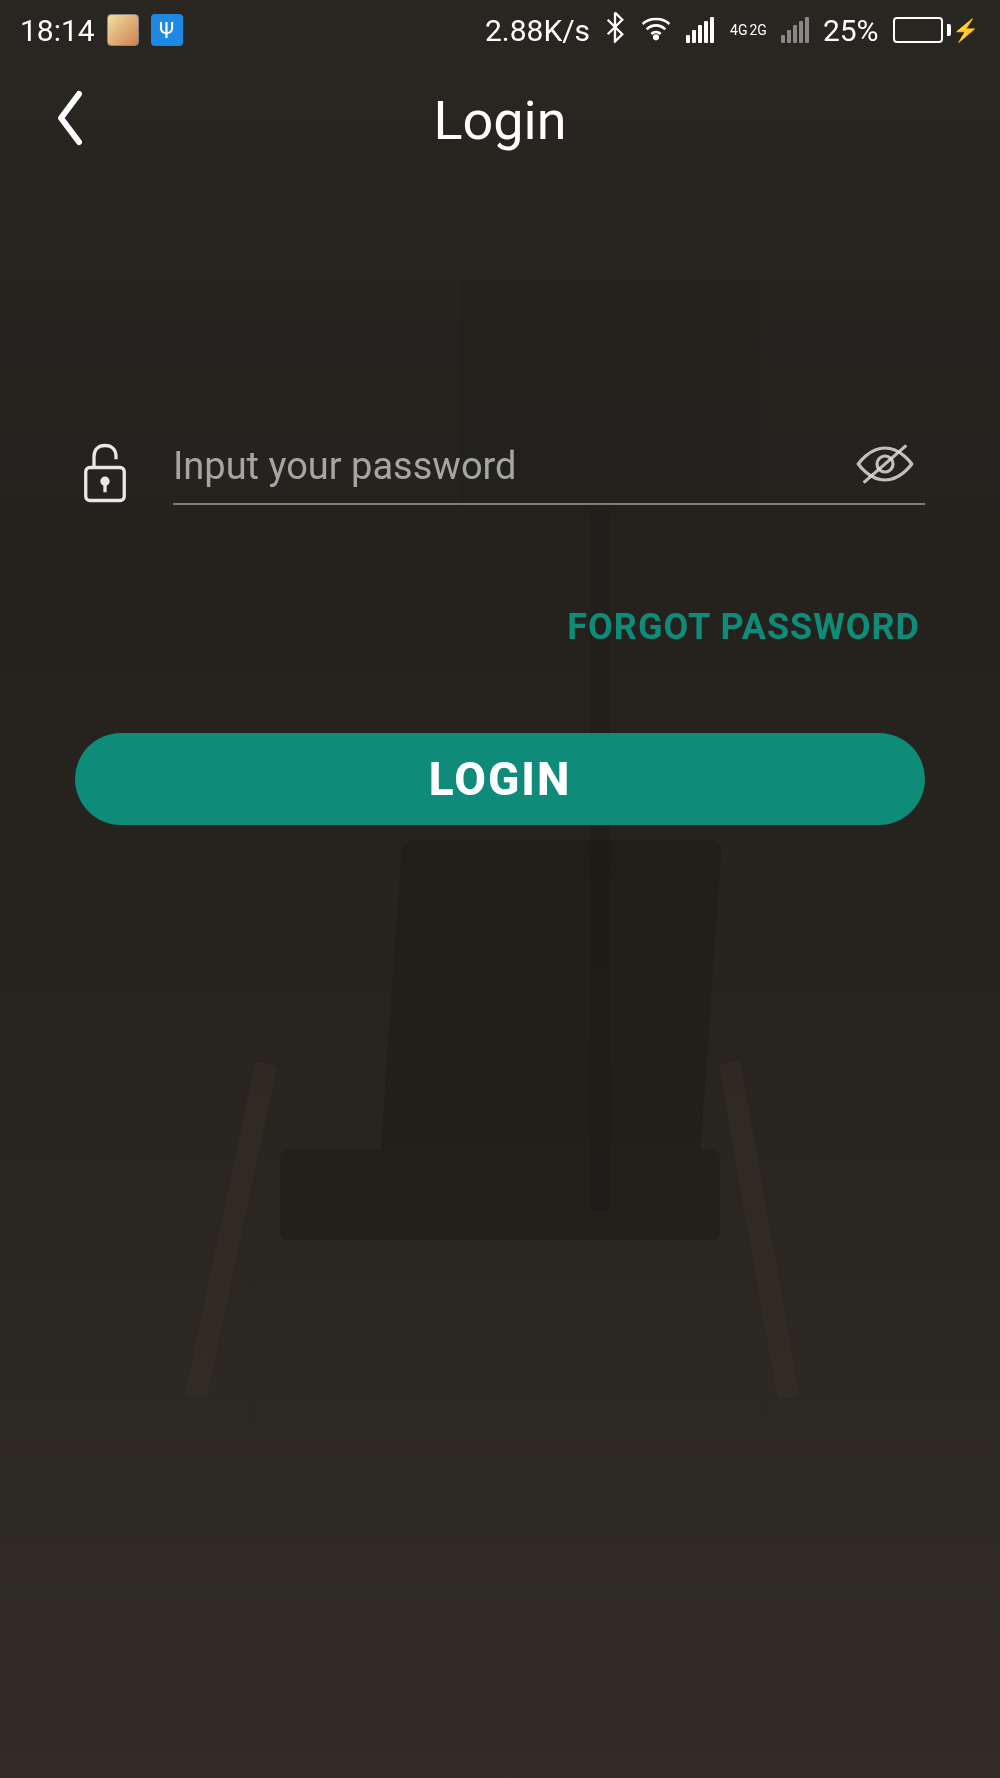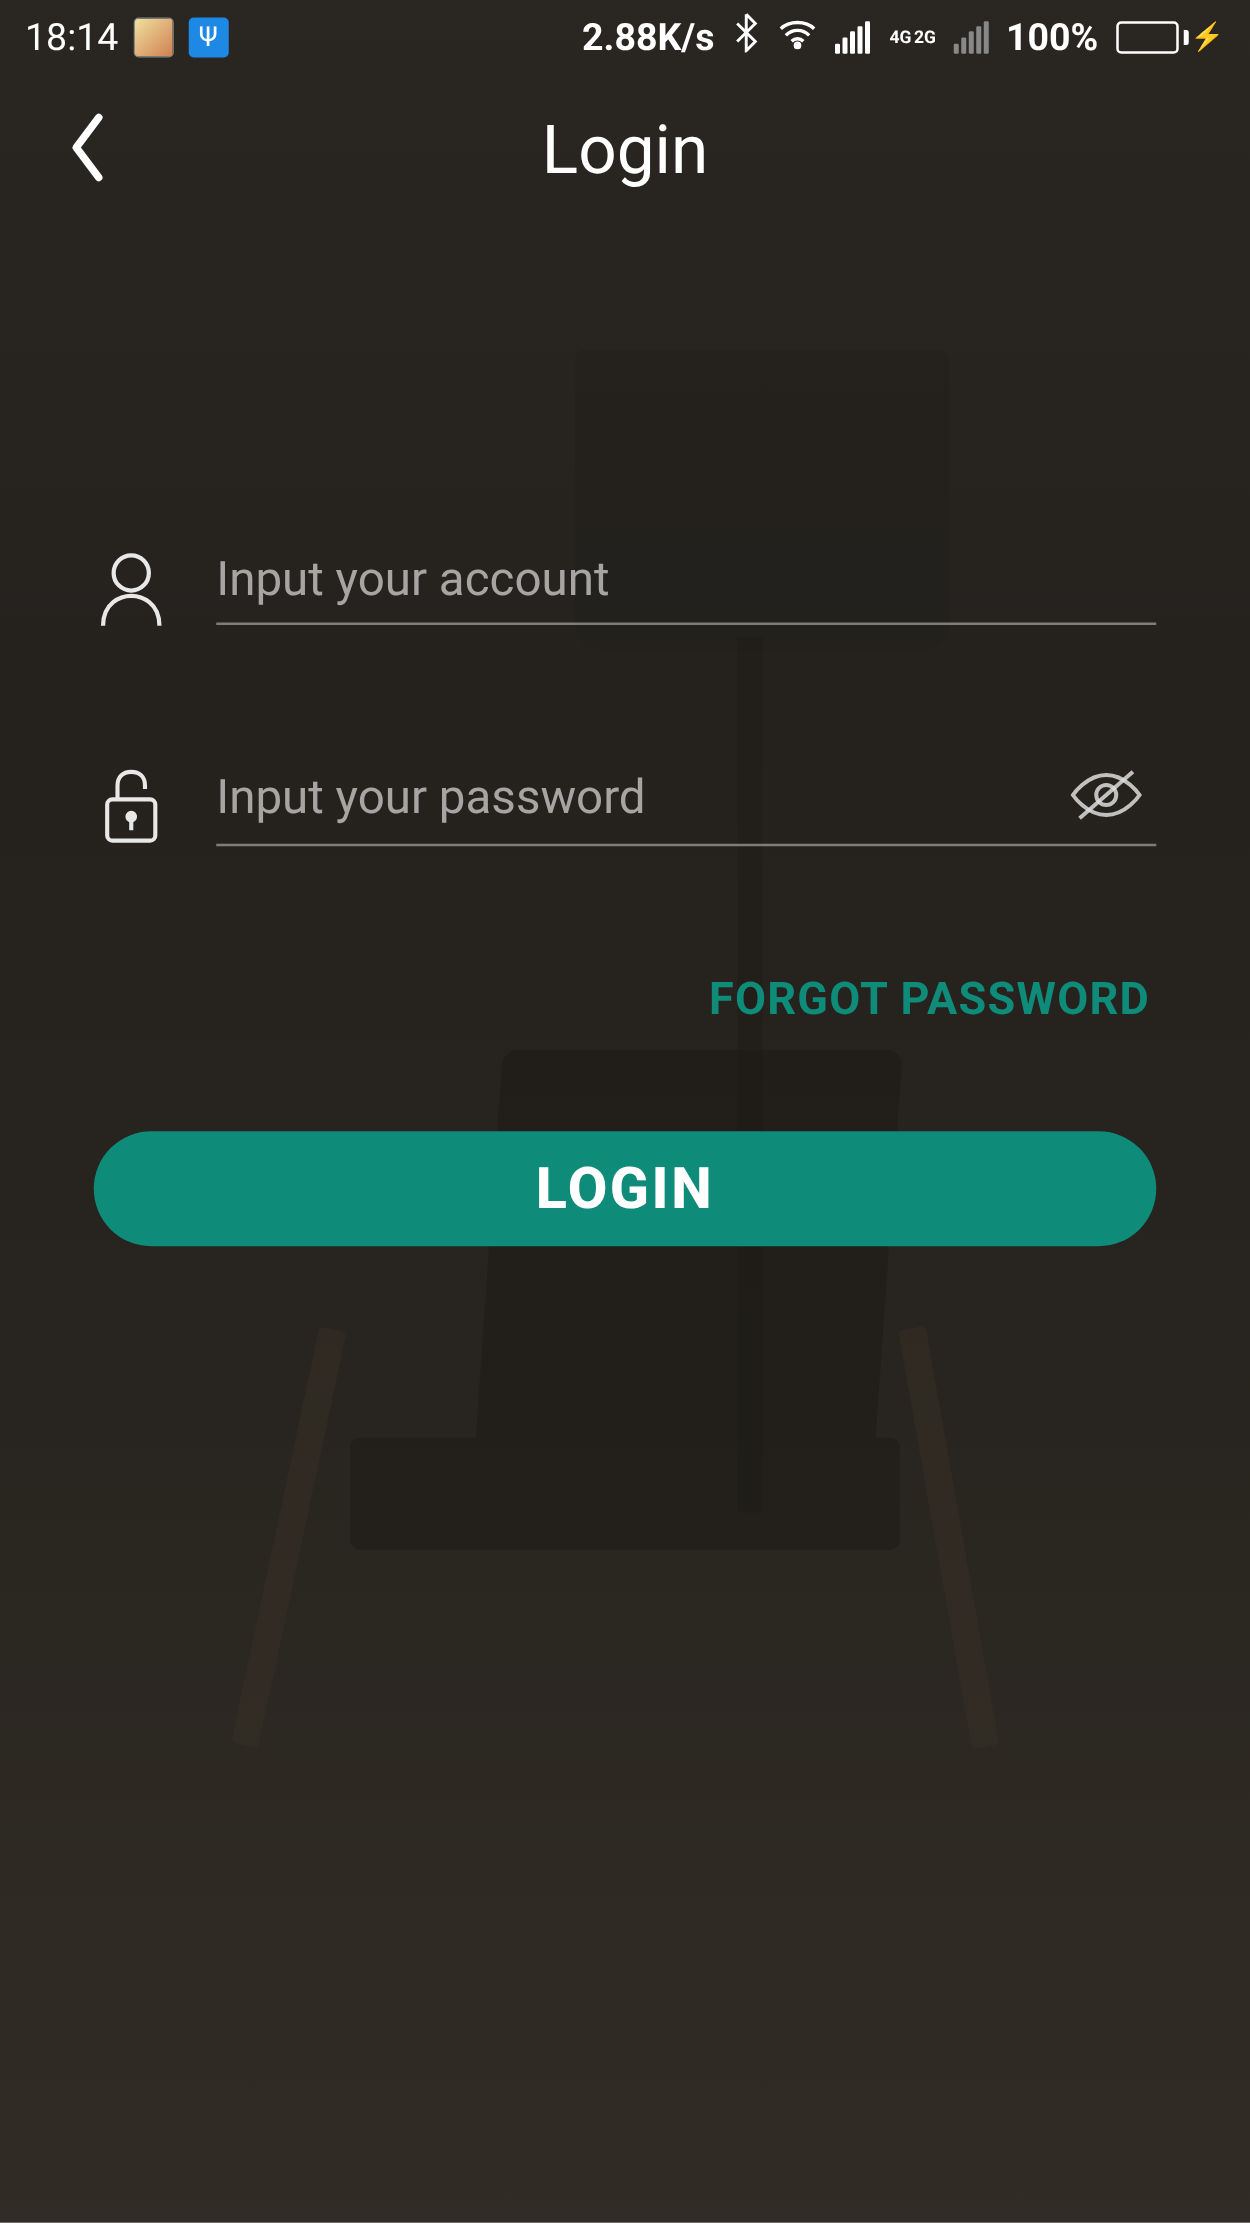--- a/index.html
+++ b/index.html
@@ -118,21 +118,20 @@
     }
     .status-left {
       display: flex;
       align-items: center;
       gap: 12px;
     }
     .status-right {
       display: flex;
       align-items: center;
       gap: 14px;
-      font-weight: bold;
     }
     .app-icon {
       width: 32px;
       height: 32px;
       border-radius: 4px;
     }
     .app-icon.gallery { background: linear-gradient(135deg, #f0e0a0, #d08050); border: 1px solid #888; }
     .app-icon.usb { background: #1e88e5; display: flex; align-items: center; justify-content: center; color:#fff; font-size: 22px; }
     .signal-bars {
       display: flex;
@@ -333,50 +332,39 @@
       <span class="signal-label">4G</span>
       <span class="signal-label">2G</span>
     </span>
     <span class="signal-bars dim">
       <span class="sb1"></span>
         <span class="sb2"></span>
         <span class="sb3"></span>
         <span class="sb4"></span>
         <span class="sb5"></span>
     </span>
-    <span>100%</span>
+    <span>25%</span>
     <span class="battery">
       <span class="battery-body"><span class="battery-fill"></span></span>
       <span class="battery-tip"></span>
       <span class="bolt">⚡</span>
     </span>
   </div>
 </div>
 
 <div class="header">
   <span class="back-btn">
     <svg width="40" height="60" viewBox="0 0 24 40" fill="none" stroke="#fff" stroke-width="4" stroke-linecap="round" stroke-linejoin="round">
       <path d="M18 4 L6 20 L18 36"></path>
     </svg>
   </span>
   <h1 class="page-title">Login</h1>
 </div>
 
 <div class="form">
-  <div class="input-row">
-    <span class="input-icon-wrap">
-      <svg width="58" height="62" viewBox="0 0 40 44" fill="none" stroke="#e8e8e8" stroke-width="2.4">
-        <circle cx="20" cy="13" r="10"></circle>
-        <path d="M4 43 C4 30 14 26 20 26 C26 26 36 30 36 43"></path>
-      </svg>
-    </span>
-    <div class="input-wrap">
-      <input type="text" class="text-input" placeholder="Input your account" style="">
-    </div>
-  </div>
 
   <div class="input-row">
     <span class="input-icon-wrap">
       <svg width="56" height="66" viewBox="0 0 40 48" fill="none" stroke="#e8e8e8" stroke-width="2.4">
         <path d="M12 20 L12 12 C12 7 15 4 20 4 C25 4 28 7 28 12 L28 14"></path>
         <rect x="6" y="20" width="28" height="24" rx="3"></rect>
         <circle cx="20" cy="30" r="2.2" fill="#e8e8e8"></circle>
         <line x1="20" y1="32" x2="20" y2="38"></line>
       </svg>
     </span>

